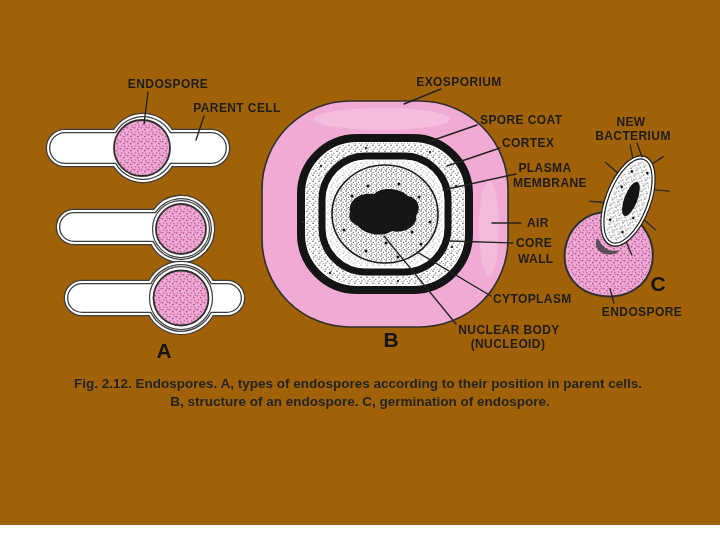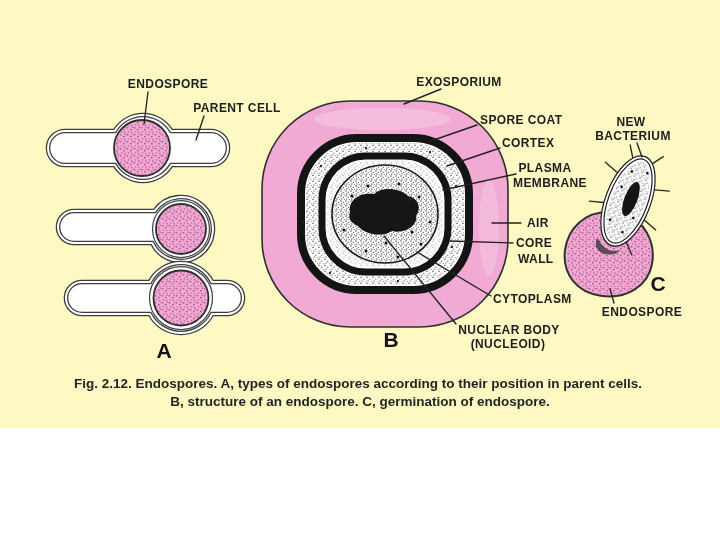--- a/index.html
+++ b/index.html
@@ -1,16 +1,16 @@
 <!DOCTYPE html>
 <html><head>
 <meta charset="utf-8">
 <style>
   html,body{margin:0;padding:0;background:#ffffff;}
-  .screen{position:relative;width:720px;height:428px;background:#fef9c3;overflow:hidden;
+  .screen{position:relative;width:720px;height:525px;background:#a16207;overflow:hidden;
           font-family:"Liberation Sans",sans-serif;}
   svg{position:absolute;left:0;top:0;}
   .lbl{font-family:"Liberation Sans",sans-serif;font-weight:700;font-size:12px;
        letter-spacing:.4px;fill:#1d1d1d;}
   .letter{font-family:"Liberation Sans",sans-serif;font-weight:700;font-size:21px;fill:#141414;}
   .cap{font-family:"Liberation Sans",sans-serif;font-weight:700;font-size:13.5px;fill:#242424;}
   .leader{stroke:#232323;stroke-width:1.35;fill:none;stroke-linecap:round;}
   .wall{fill:#ffffff;stroke:#3e3e3e;stroke-width:4.6;}
   .wallinner{fill:none;stroke:#ffffff;stroke-width:2;}
   .ringline{fill:none;stroke:#454545;stroke-width:1.25;}

